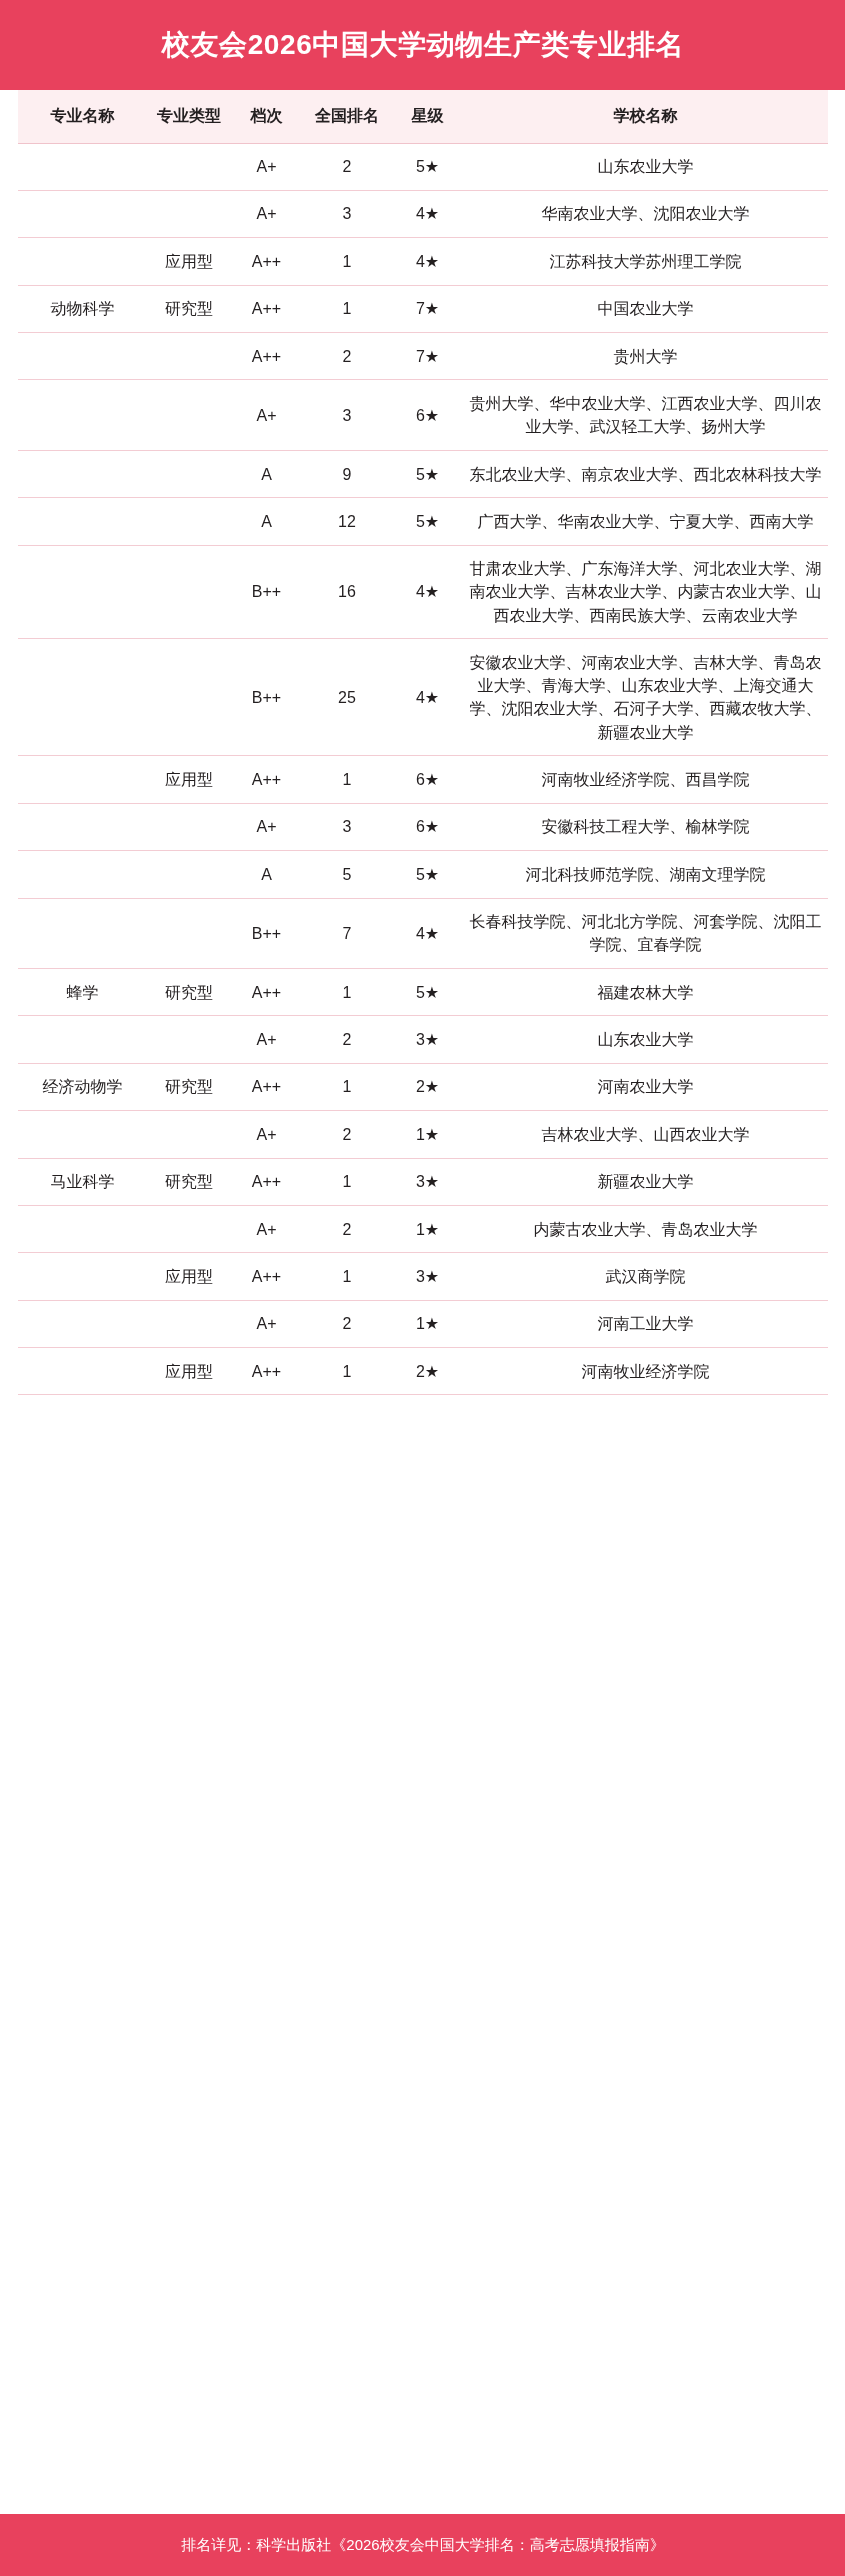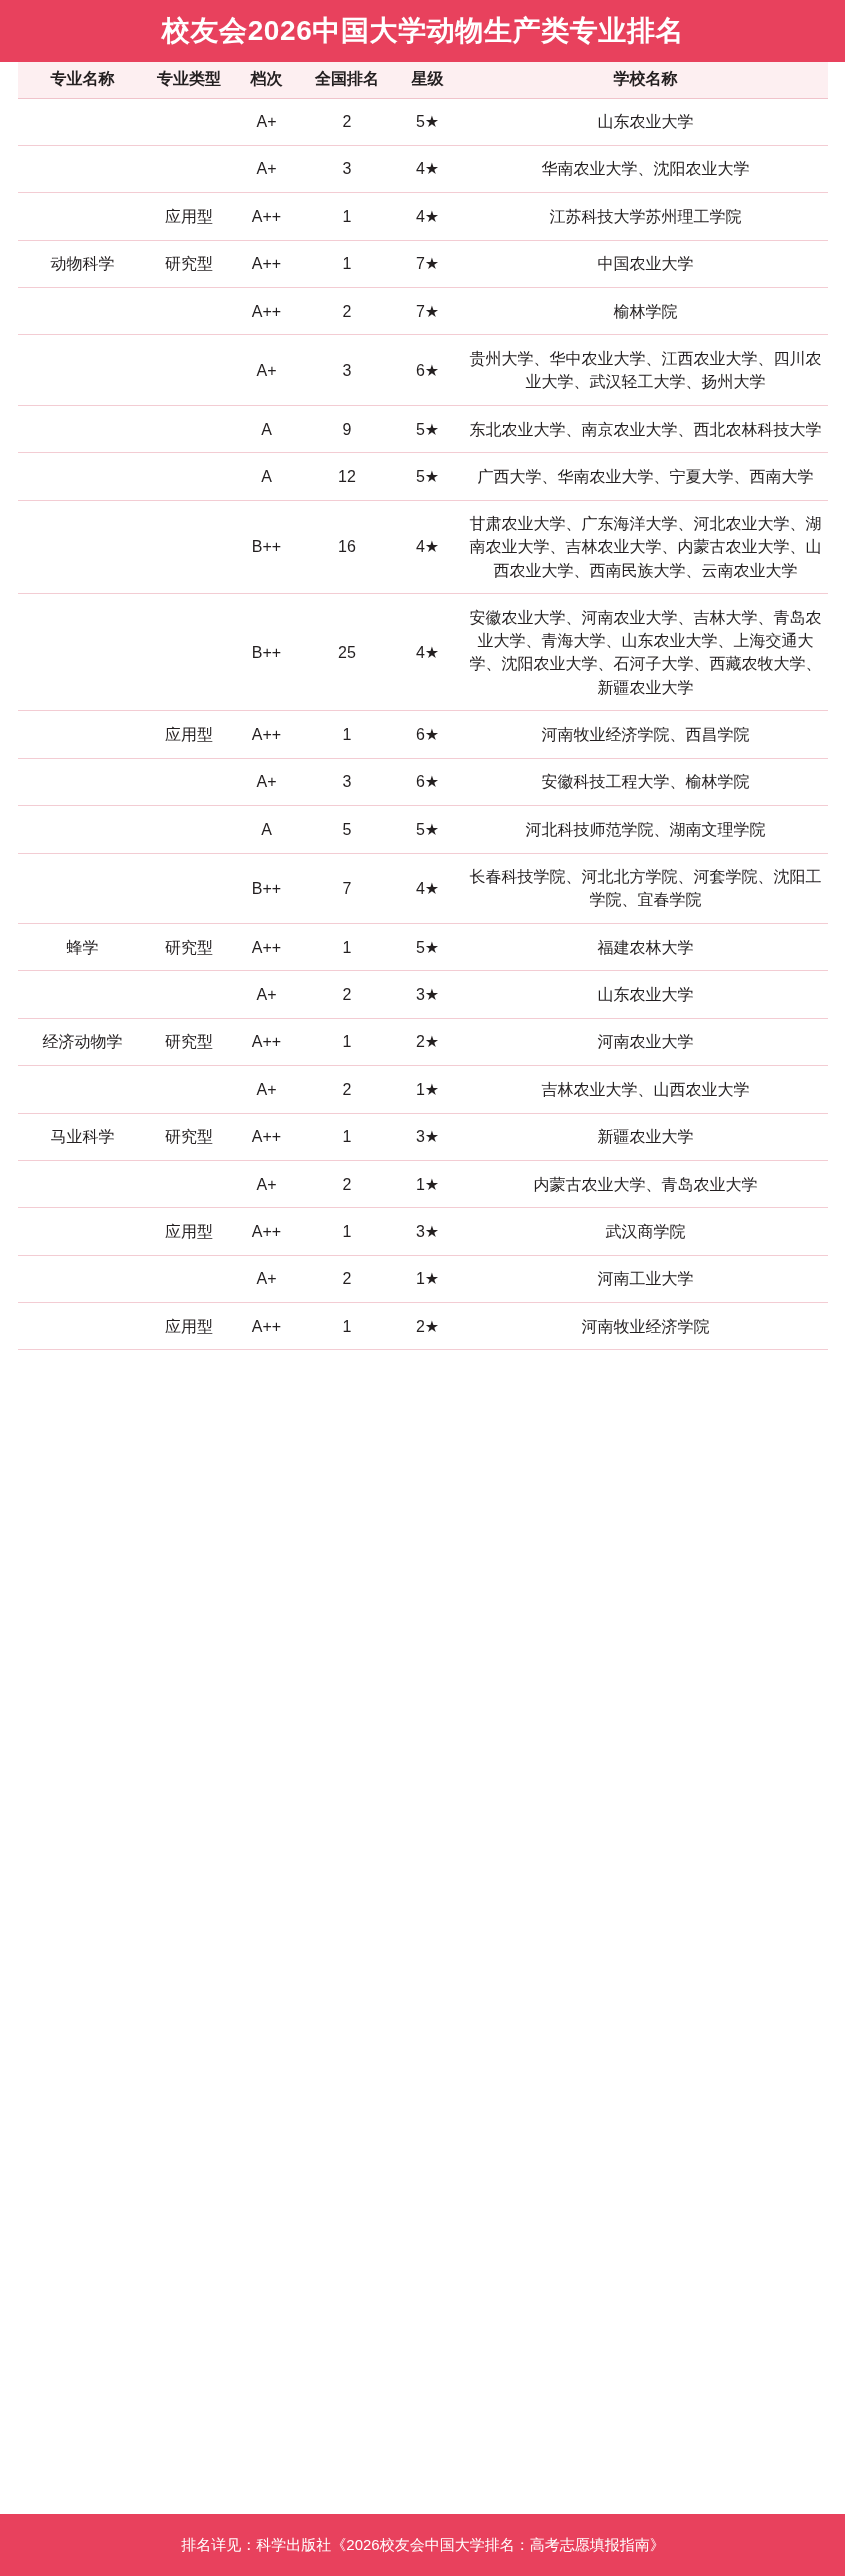--- a/index.html
+++ b/index.html
@@ -14,21 +14,21 @@
   }
   .page {
     width: 846px;
     min-height: 2576px;
     background: #ffffff;
     position: relative;
     padding: 0 18px;
   }
   .header-bar {
     background: #e8415d;
-    height: 62px;
+    height: 90px;
     display: flex;
     align-items: center;
     justify-content: center;
     margin: 0 -18px;
   }
   .header-title {
     color: #ffffff;
     font-size: 28px;
     font-weight: bold;
     letter-spacing: 0.6px;
@@ -36,21 +36,21 @@
   table.rank {
     width: 100%;
     border-collapse: collapse;
     table-layout: fixed;
   }
   table.rank thead th {
     background: #fdeff1;
     color: #231f20;
     font-size: 16px;
     font-weight: bold;
-    height: 36px;
+    height: 53px;
     vertical-align: middle;
     border-bottom: 0.6px solid #f0c3cb;
     text-align: center;
   }
   table.rank td {
     border-bottom: 0.6px solid #f3ccd3;
     font-size: 16px;
     color: #231f20;
     padding: 11.6px 3.9px;
     vertical-align: middle;
@@ -149,21 +149,21 @@
             <td class="rank-num">1</td>
             <td class="star">7★</td>
             <td class="school">中国农业大学</td>
           </tr>
           <tr>
             <td class="major"></td>
             <td class="type"></td>
             <td class="grade">A++</td>
             <td class="rank-num">2</td>
             <td class="star">7★</td>
-            <td class="school">榆林学院</td>
+            <td class="school">贵州大学</td>
           </tr>
           <tr>
             <td class="major"></td>
             <td class="type"></td>
             <td class="grade">A+</td>
             <td class="rank-num">3</td>
             <td class="star">6★</td>
             <td class="school">贵州大学、华中农业大学、江西农业大学、四川农业大学、武汉轻工大学、扬州大学</td>
           </tr>
           <tr>

